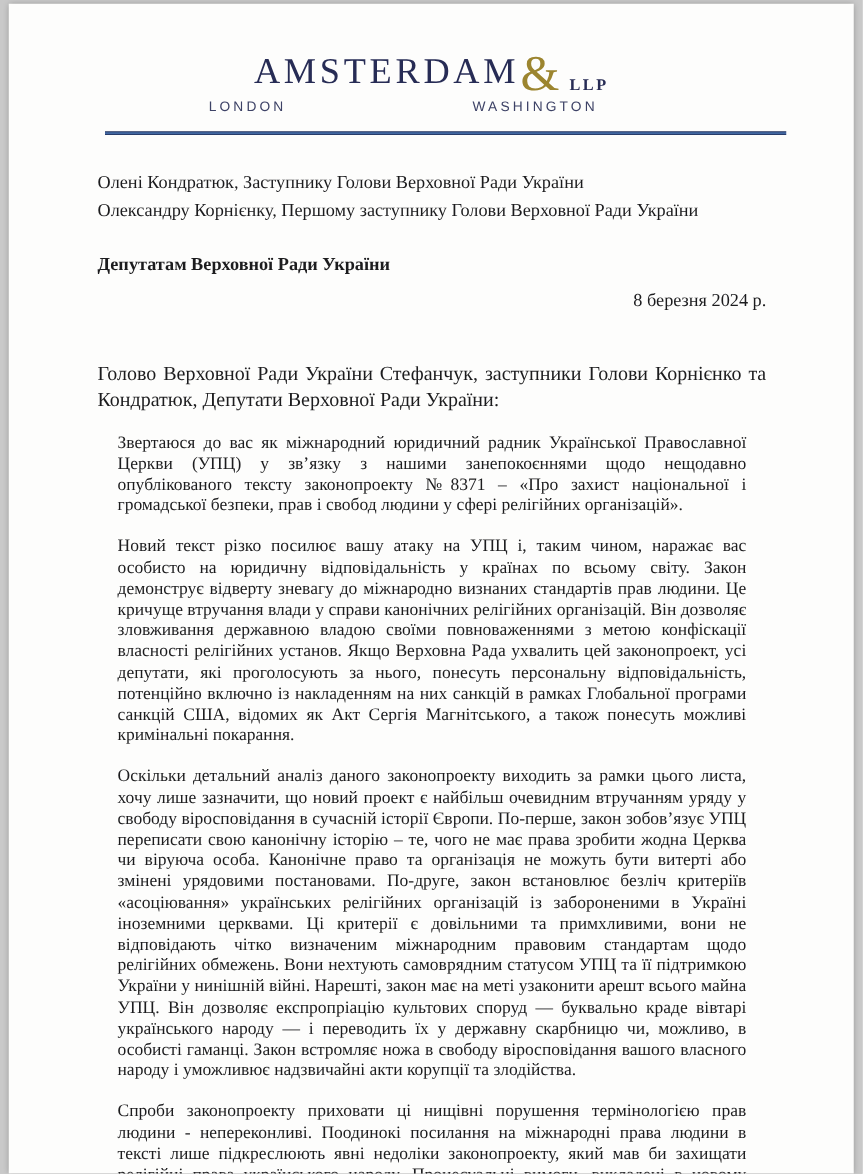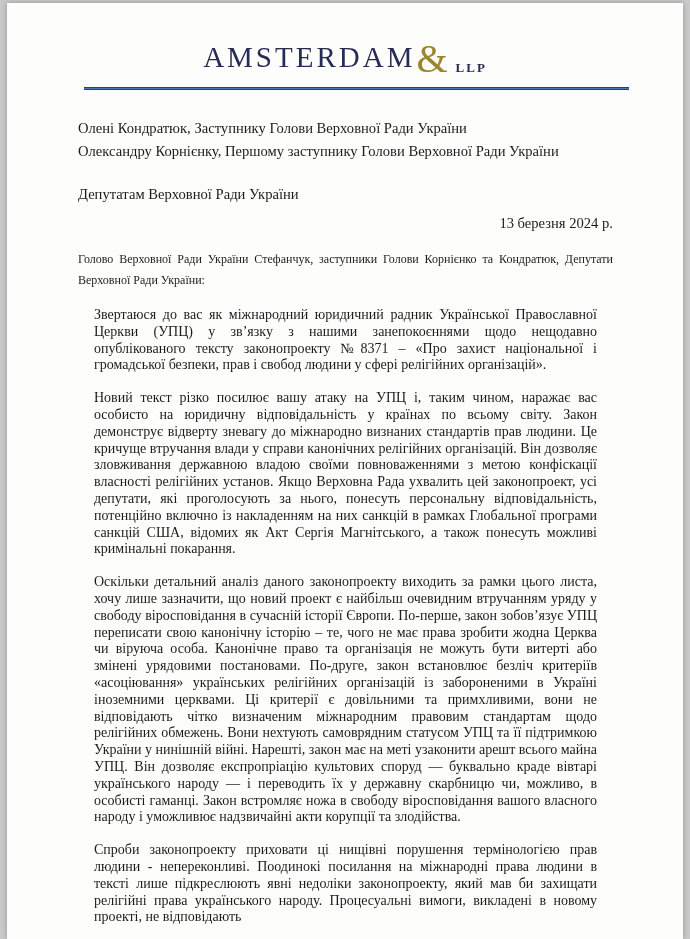--- a/index.html
+++ b/index.html
@@ -85,29 +85,30 @@
   .recipients {
     margin-top: 27px;
     font-size: 14.6px;
     line-height: 23px;
   }
   .recipient-line { display: block; }
   .recipients-extra {
     margin-top: 20px;
     font-size: 14.6px;
     line-height: 23px;
+    font-weight: bold;
   }
   .date-line {
     margin-top: 9px;
     text-align: right;
     font-size: 14.6px;
   }
   .salutation {
-    margin-top: 17px;
-    font-size: 12px;
+    margin-top: 39px;
+    font-size: 16px;
     line-height: 21px;
     text-align: justify;
     font-family: Liberation Serif, serif;
   }
   .paragraph {
     margin: 16px;
     margin-top: 14px;
     font-size: 14px;
     line-height: 16.8px;
     text-align: justify;
@@ -120,34 +121,38 @@
 
 <div class="viewport">
   <div class="paper">
 
     <div class="letterhead">
       <div class="logo-row">
         <span class="firm-name">AMSTERDAM</span>
         <span class="ampersand">&amp;</span>
         <span class="llp">LLP</span>
       </div>
+      <div class="offices">
+        <span class="office-left">LONDON</span>
+        <span class="office-right">WASHINGTON</span>
+      </div>
     </div>
 
     <div class="header-rule"></div>
 
     <div class="content">
 
       <div class="recipients">
         <span class="recipient-line">Олені Кондратюк, Заступнику Голови Верховної Ради України</span>
         <span class="recipient-line">Олександру Корнієнку, Першому заступнику Голови Верховної Ради України</span>
       </div>
 
       <div class="recipients-extra">Депутатам Верховної Ради України</div>
 
-      <div class="date-line">13 березня 2024 р.</div>
+      <div class="date-line">8 березня 2024 р.</div>
 
       <div class="salutation">Голово Верховної Ради України Стефанчук, заступники Голови Корнієнко та Кондратюк, Депутати Верховної Ради України:</div>
 
       <p class="paragraph">Звертаюся до вас як міжнародний юридичний радник Української Православної Церкви (УПЦ) у зв’язку з нашими занепокоєннями щодо нещодавно опублікованого тексту законопроекту №8371 – «Про захист національної і громадської безпеки, прав і свобод людини у сфері релігійних організацій».</p>
       <p class="paragraph">Новий текст різко посилює вашу атаку на УПЦ і, таким чином, наражає вас особисто на юридичну відповідальність у країнах по всьому світу. Закон демонструє відверту зневагу до міжнародно визнаних стандартів прав людини. Це кричуще втручання влади у справи канонічних релігійних організацій. Він дозволяє зловживання державною владою своїми повноваженнями з метою конфіскації власності релігійних установ. Якщо Верховна Рада ухвалить цей законопроект, усі депутати, які проголосують за нього, понесуть персональну відповідальність, потенційно включно із накладенням на них санкцій в рамках Глобальної програми санкцій США, відомих як Акт Сергія Магнітського, а також понесуть можливі кримінальні покарання.</p>
       <p class="paragraph">Оскільки детальний аналіз даного законопроекту виходить за рамки цього листа, хочу лише зазначити, що новий проект є найбільш очевидним втручанням уряду у свободу віросповідання в сучасній історії Європи. По-перше, закон зобов’язує УПЦ переписати свою канонічну історію – те, чого не має права зробити жодна Церква чи віруюча особа. Канонічне право та організація не можуть бути витерті або змінені урядовими постановами. По-друге, закон встановлює безліч критеріїв «асоціювання» українських релігійних організацій із забороненими в Україні іноземними церквами. Ці критерії є довільними та примхливими, вони не відповідають чітко визначеним міжнародним правовим стандартам щодо релігійних обмежень. Вони нехтують самоврядним статусом УПЦ та її підтримкою України у нинішній війні. Нарешті, закон має на меті узаконити арешт всього майна УПЦ. Він дозволяє експропріацію культових споруд — буквально краде вівтарі українського народу — і переводить їх у державну скарбницю чи, можливо, в особисті гаманці. Закон встромляє ножа в свободу віросповідання вашого власного народу і уможливює надзвичайні акти корупції та злодійства.</p>
       <p class="paragraph">Спроби законопроекту приховати ці нищівні порушення термінологією прав людини - непереконливі. Поодинокі посилання на міжнародні права людини в тексті лише підкреслюють явні недоліки законопроекту, який мав би захищати релігійні права українського народу. Процесуальні вимоги, викладені в новому проекті, не відповідають</p>
 
     </div>
   </div>

